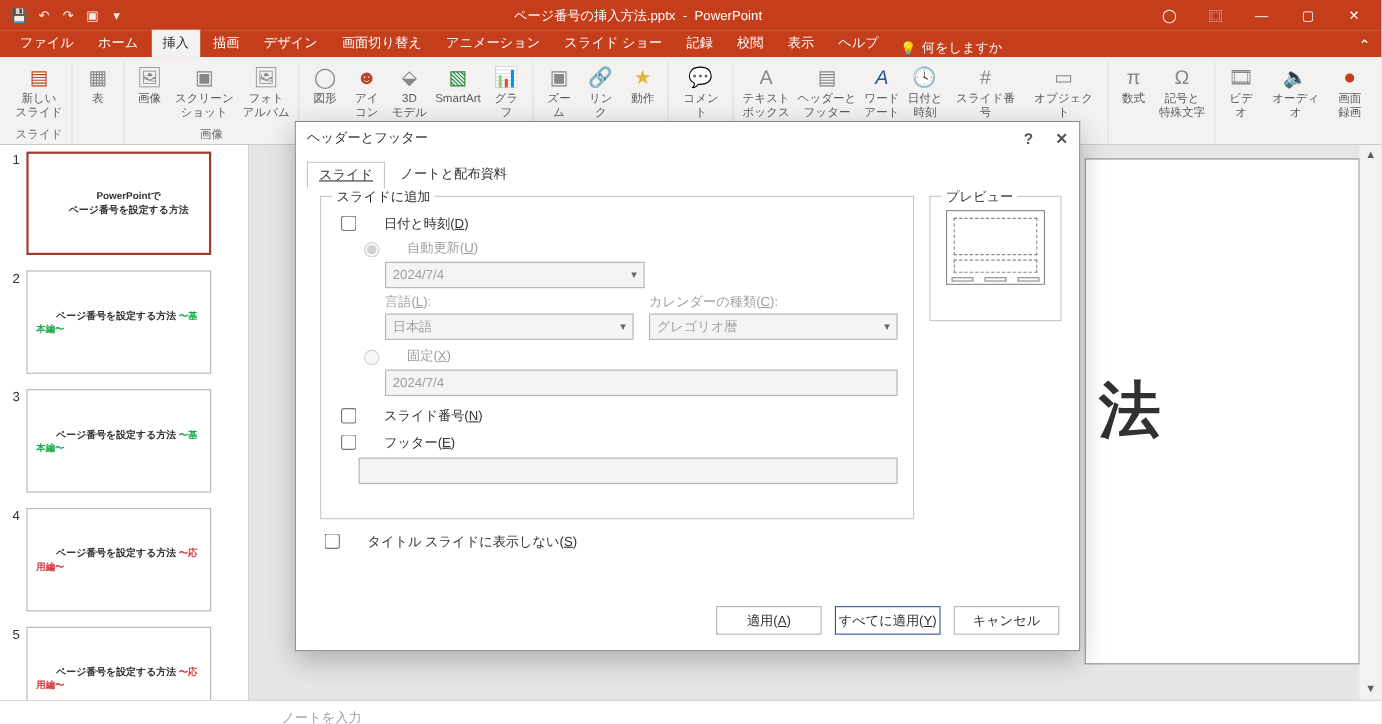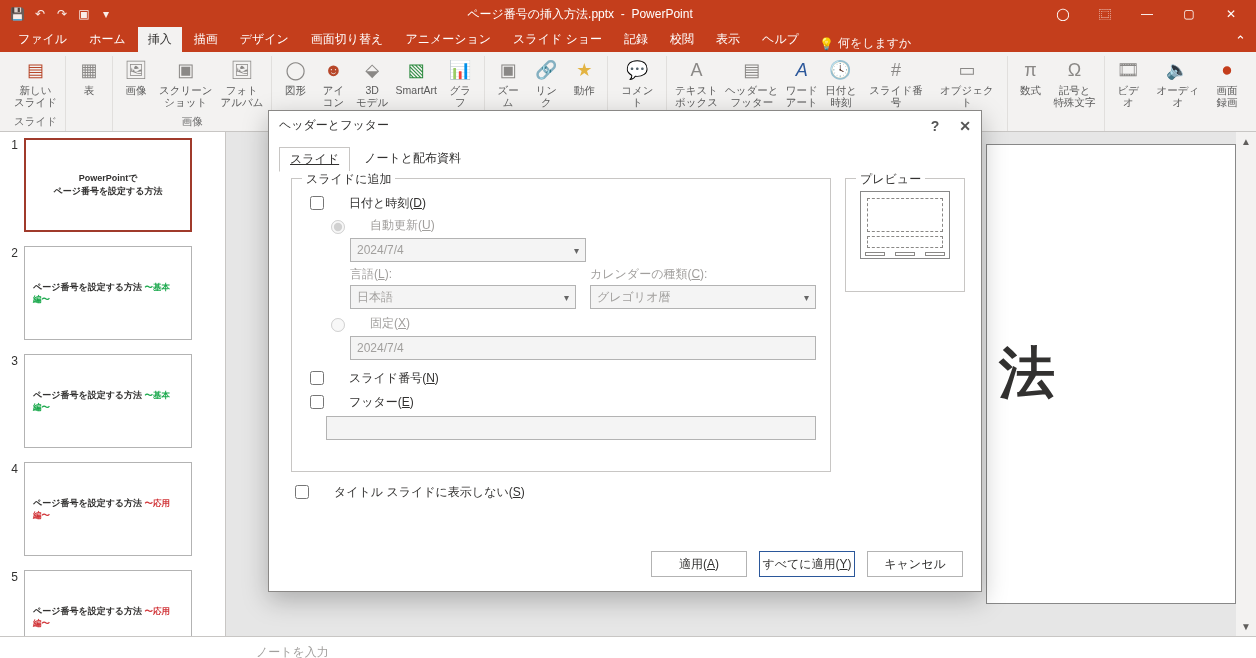--- a/index.html
+++ b/index.html
@@ -40,21 +40,21 @@
   .rbtn .icon.gray{color:#8a8886;}
   .group-label { font-size:10.5px; color:#6b6b6b; padding:1px 0 2px; }
   
   .main { display:flex; height:504px; background:#e6e6e6;}
   .thumb-pane { width:226px; background:#fff; border-right:1px solid var(--pp-border); overflow-y:auto; padding:6px 8px 6px 4px;}
   .thumb-row { display:flex; gap:6px; margin-bottom:14px;}
   .thumb-num { width:14px; text-align:right; color:var(--pp-text); font-size:12px;}
   .thumb { width:168px; height:94px; background:#fff; border:1px solid #b3b3b3; display:flex; align-items:center; justify-content:center; flex-direction:column; font-size:8.5px; }
   .thumb.selected { border:2px solid var(--pp-slide-border);}
   .thumb.title-only { align-items:flex-start; padding:6px 8px;}
-  .thumb .t1 { font-weight:bold; font-size:9px;}
+  .thumb .t1 { font-weight:bold; font-size:9px;margin-left:18px;}
   .slide-area { flex:1; position:relative; overflow:hidden; display:flex; justify-content:center; padding-top:12px;}
   .slide-visible { position:absolute; right:0; top:12px; width:250px; height:460px; background:#fff; border:1px solid #888; display:flex; align-items:center; justify-content:flex-start; padding-left:12px;}
   .slide-visible .big { font-size:56px; font-weight:900;}
   
   .vscroll { width:20px; background:#f3f2f1; display:flex; flex-direction:column; align-items:center; justify-content:space-between; padding:4px 0;}
   .vscroll span{ font-size:10px; color:#605e5c;}
   
   .notes { height:32px; background:#fff; border-top:1px solid var(--pp-border); padding-left:256px; display:flex; align-items:center; color:#a19f9d; font-size:12px;}
   
   .dialog { position:absolute; left:268px; top:110px; width:714px; height:482px; background:var(--dialog-bg); border:1px solid #8a8886; box-shadow:0 8px 24px rgba(0,0,0,.25); display:flex; flex-direction:column;}

